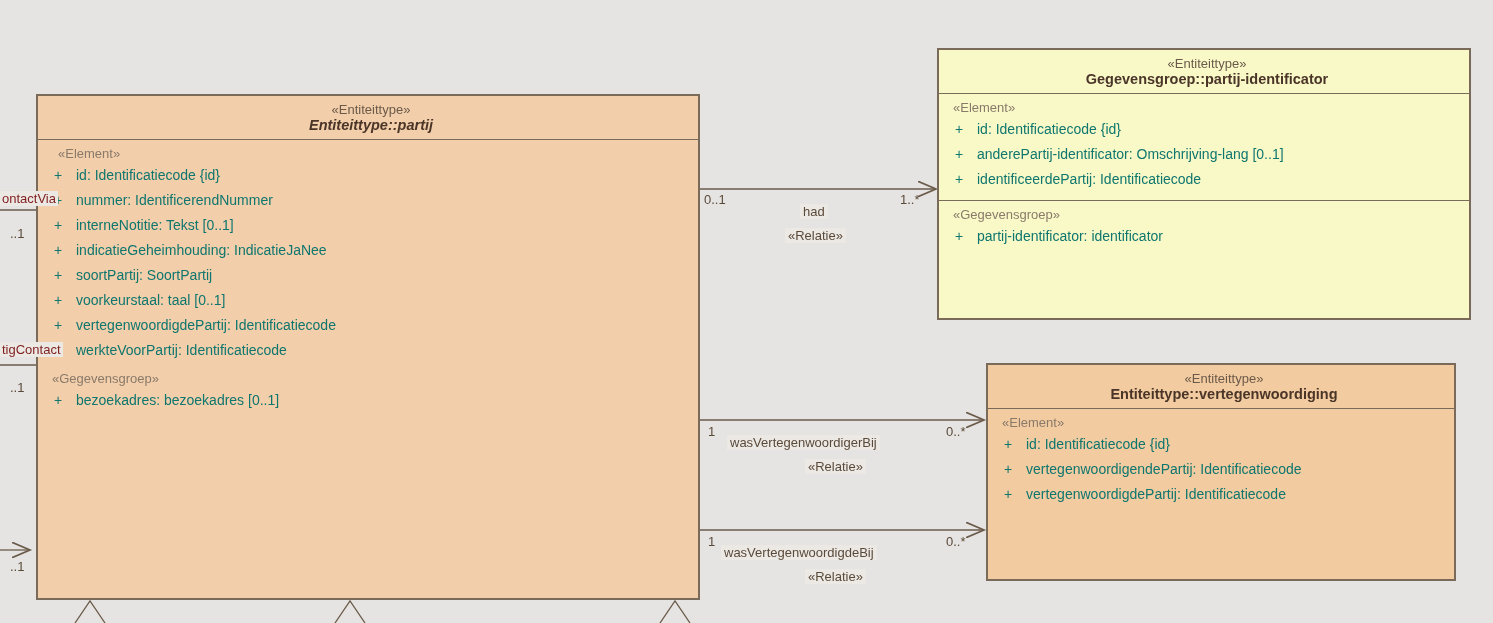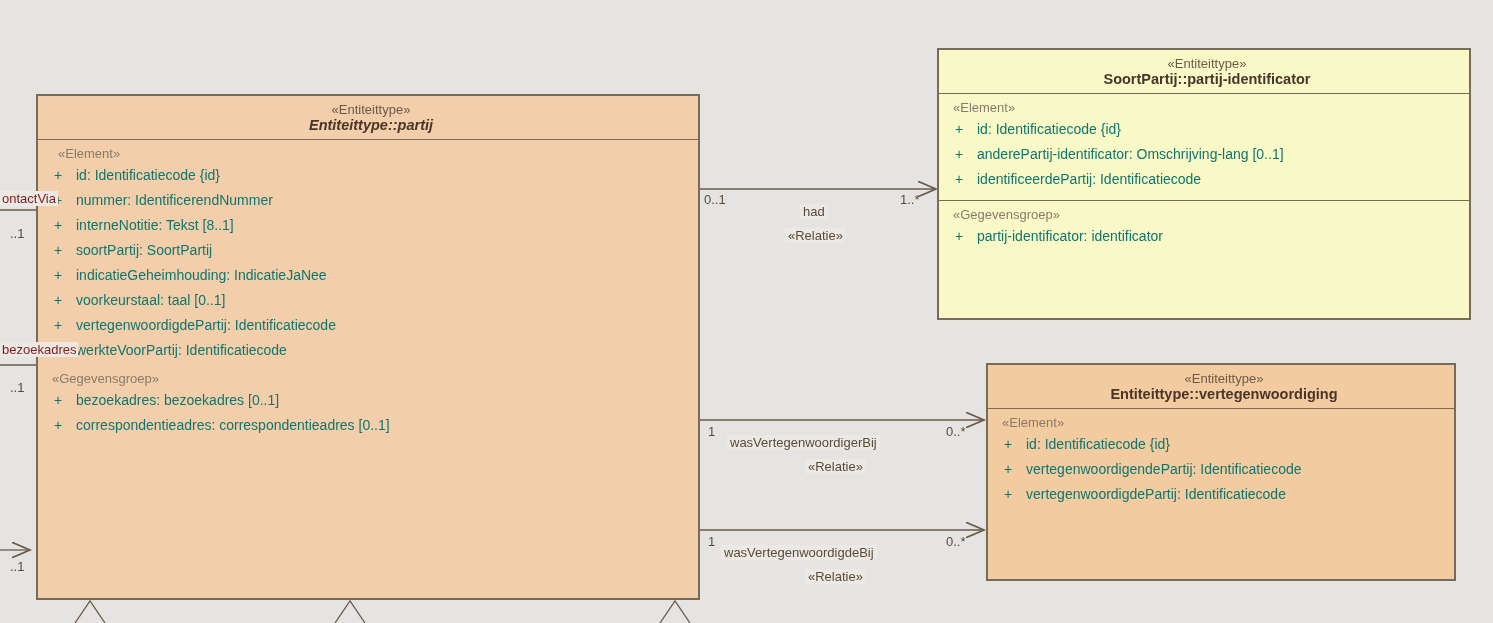--- a/index.html
+++ b/index.html
@@ -116,37 +116,36 @@
 
 <div class="entity orange" style="left:36px; top:94px; width:664px; height:506px;">
   <div class="entity-header">
     <div class="stereotype">«Entiteittype»</div>
     <div class="ename italic">Entiteittype::partij</div>
   </div>
   <div class="section">
     <div class="section-label"><span style="padding-left:6px">«Element»</span></div>
     <div class="attr"><span class="plus">+</span><span>id: Identificatiecode {id}</span></div>
     <div class="attr"><span class="plus">+</span><span>nummer: IdentificerendNummer</span></div>
-    <div class="attr"><span class="plus">+</span><span>interneNotitie: Tekst [8..1]</span></div>
+    <div class="attr"><span class="plus">+</span><span>interneNotitie: Tekst [0..1]</span></div>
+    <div class="attr"><span class="plus">+</span><span>indicatieGeheimhouding: IndicatieJaNee</span></div>
     <div class="attr"><span class="plus">+</span><span>soortPartij: SoortPartij</span></div>
-    <div class="attr"><span class="plus">+</span><span>indicatieGeheimhouding: IndicatieJaNee</span></div>
     <div class="attr"><span class="plus">+</span><span>voorkeurstaal: taal [0..1]</span></div>
     <div class="attr"><span class="plus">+</span><span>vertegenwoordigdePartij: Identificatiecode</span></div>
     <div class="attr"><span class="plus">+</span><span>werkteVoorPartij: Identificatiecode</span></div>
     <div style="height:8px"></div>
     <div class="section-label"><span>«Gegevensgroep»</span></div>
     <div class="attr"><span class="plus">+</span><span>bezoekadres: bezoekadres [0..1]</span></div>
-    <div class="attr"><span class="plus">+</span><span>correspondentieadres: correspondentieadres [0..1]</span></div>
   </div>
 </div>
 
 <div class="entity yellow" style="left:937px; top:48px; width:534px; height:272px;">
   <div class="entity-header">
     <div class="stereotype">«Entiteittype»</div>
-    <div class="ename">SoortPartij::partij-identificator</div>
+    <div class="ename">Gegevensgroep::partij-identificator</div>
   </div>
   <div class="section">
     <div class="section-label"><span>«Element»</span></div>
     <div class="attr"><span class="plus">+</span><span>id: Identificatiecode {id}</span></div>
     <div class="attr"><span class="plus">+</span><span>anderePartij-identificator: Omschrijving-lang [0..1]</span></div>
     <div class="attr"><span class="plus">+</span><span>identificeerdePartij: Identificatiecode</span></div>
   </div>
   <div class="divider"></div>
   <div class="section">
     <div class="section-label"><span>«Gegevensgroep»</span></div>
@@ -178,16 +177,16 @@
 <div class="mult" style="left:946px; top:424px;">0..*</div>
 
 <div class="relabel" style="left:721px; top:502px;">wasVertegenwoordigdeBij</div>
 <div class="relabel" style="left:805px; top:526px;">«Relatie»</div>
 <div class="mult" style="left:708px; top:534px;">1</div>
 <div class="mult" style="left:946px; top:534px;">0..*</div>
 
 <div class="fragment" style="left:0; top:191px;">ontactVia</div>
 <div class="mult" style="left:10px; top:226px;">..1</div>
 
-<div class="fragment" style="left:0; top:342px;">bezoekadres</div>
+<div class="fragment" style="left:0; top:342px;">tigContact</div>
 <div class="mult" style="left:10px; top:380px;">..1</div>
 
 <div class="mult" style="left:10px; top:559px;">..1</div>
 
 </body></html>

